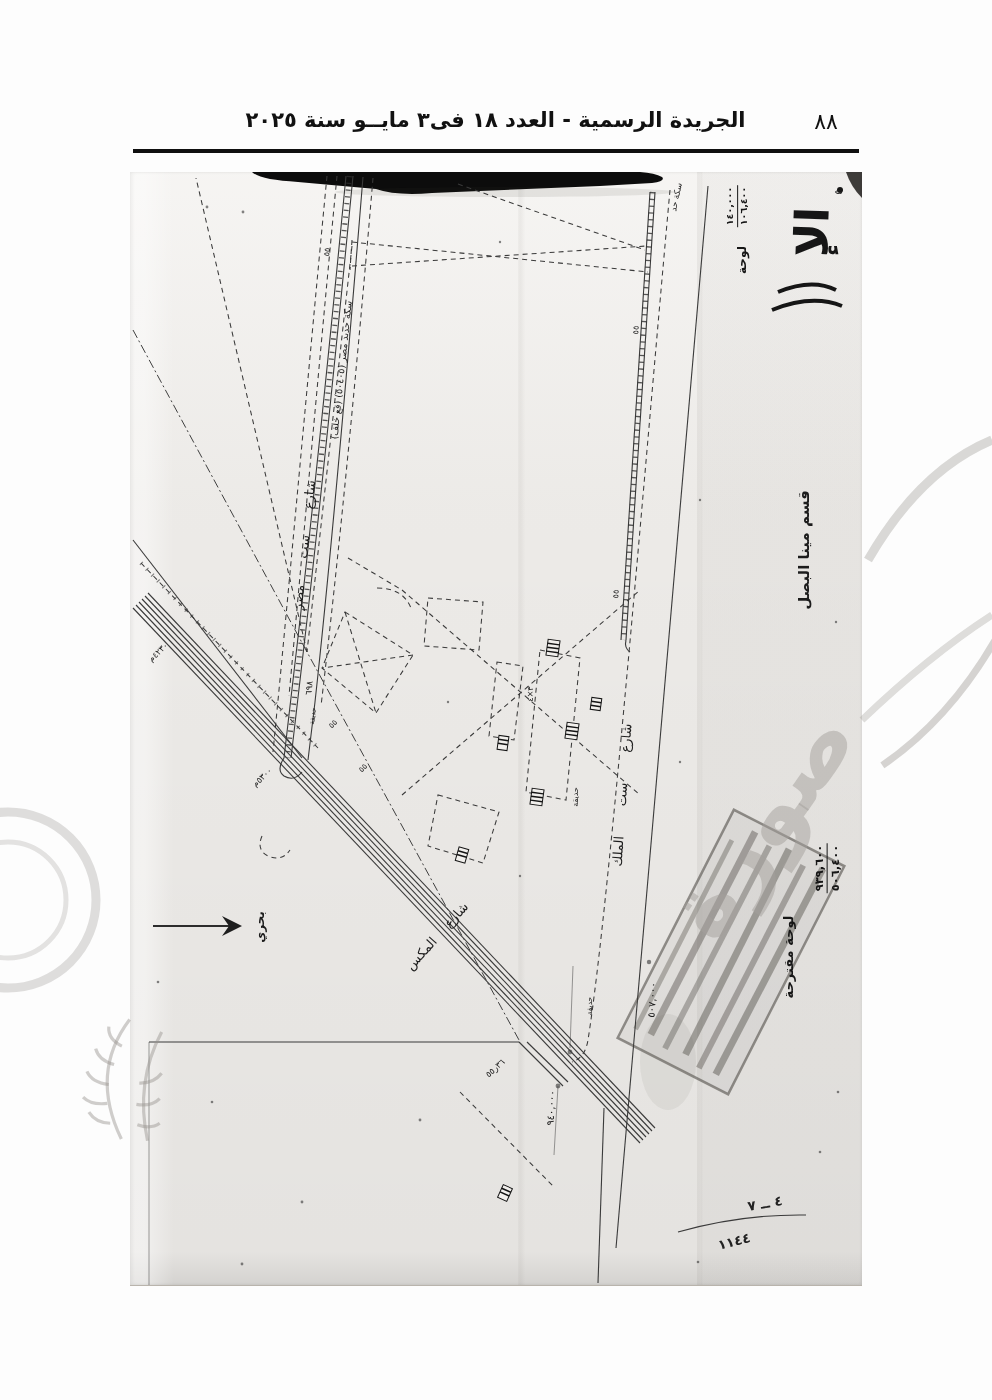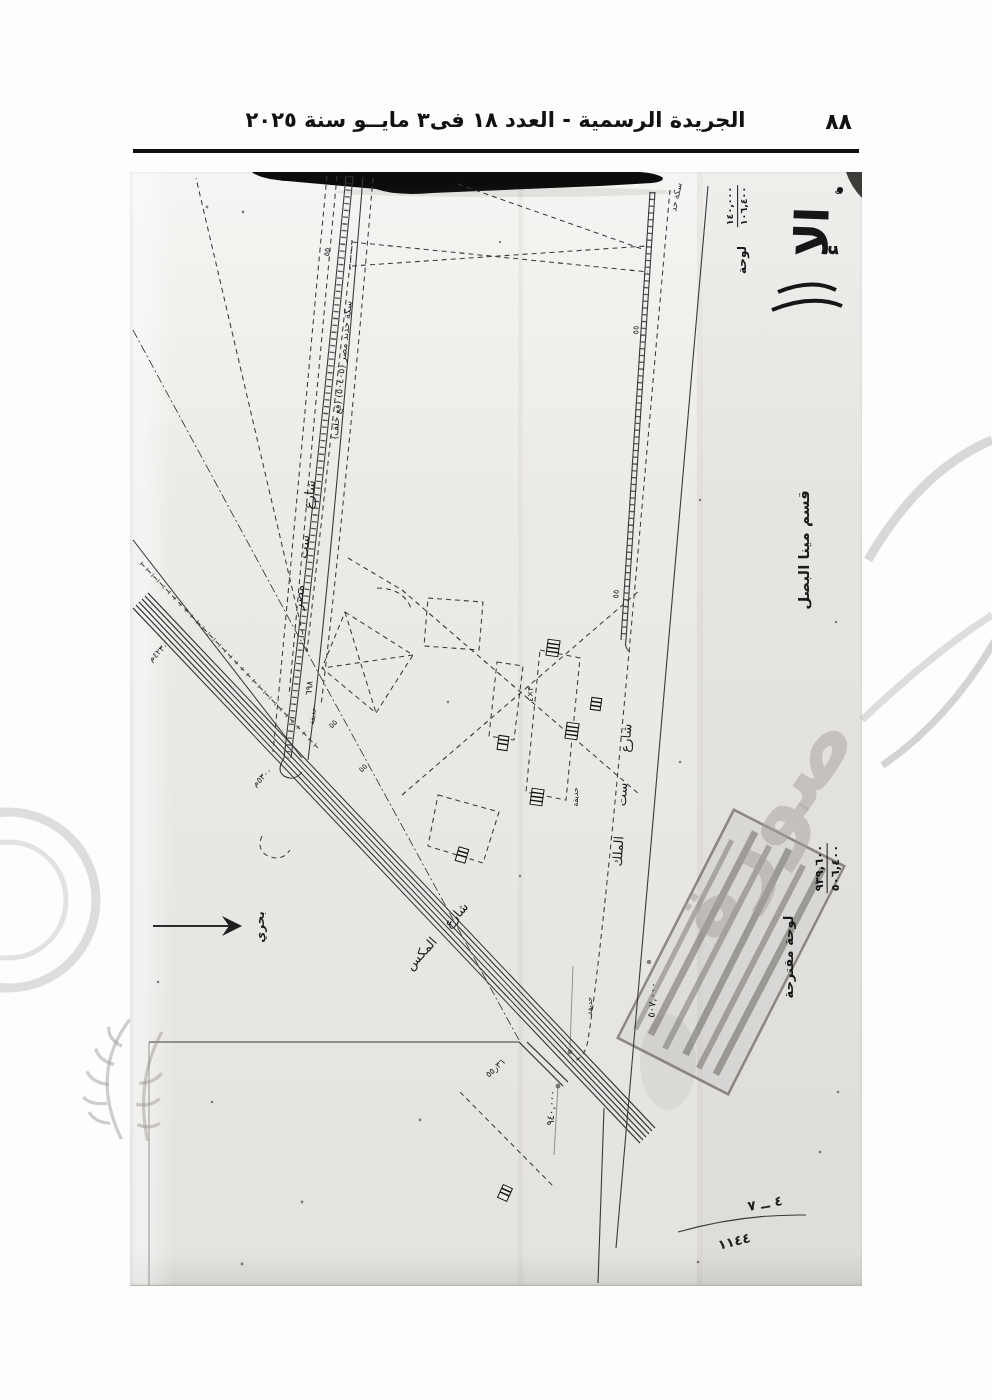--- a/index.html
+++ b/index.html
@@ -1,22 +1,22 @@
 <!DOCTYPE html>
 <html lang="ar"><head>
 <meta charset="utf-8">
 <style>
   html,body{margin:0;padding:0;background:#ffffff;}
   .page{position:relative;width:992px;height:1400px;background:#fdfdfd;overflow:hidden;
         font-family:"DejaVu Sans",sans-serif;}
   
   .hdr-title{position:absolute;top:108px;left:130px;width:731px;text-align:center;
     font-size:21px;font-weight:bold;color:#111;direction:rtl;letter-spacing:.2px;}
-  .hdr-num{position:absolute;top:109px;left:800px;width:52px;text-align:right;
-    font-size:22px;font-weight:bold;color:#111;}
+  .hdr-num{position:absolute;top:109px;left:800px;width:52px;text-align:center;
+    font-size:22px;font-weight:normal;color:#111;}
   .hdr-rule{position:absolute;top:149px;left:133px;width:726px;height:3.5px;background:#101010;}
   
   .scan{position:absolute;left:130px;top:172px;width:732px;height:1113px;
     background-color:#f1efec;
     background-image:
       linear-gradient(90deg,rgba(255,255,255,.45) 0 2%,transparent 6%),
       linear-gradient(90deg,transparent 0 53%,rgba(110,105,98,.07) 53.1% 53.4%,transparent 54%),
       linear-gradient(90deg,transparent 0 77.4%,rgba(110,105,98,.09) 77.5% 77.9%,transparent 78.3%),
       linear-gradient(90deg,transparent 0 78%,rgba(60,57,52,.035) 78% 100%),
       linear-gradient(180deg,rgba(255,255,255,.35),rgba(0,0,0,.02) 30%,rgba(0,0,0,.05) 97%,rgba(0,0,0,.12));

